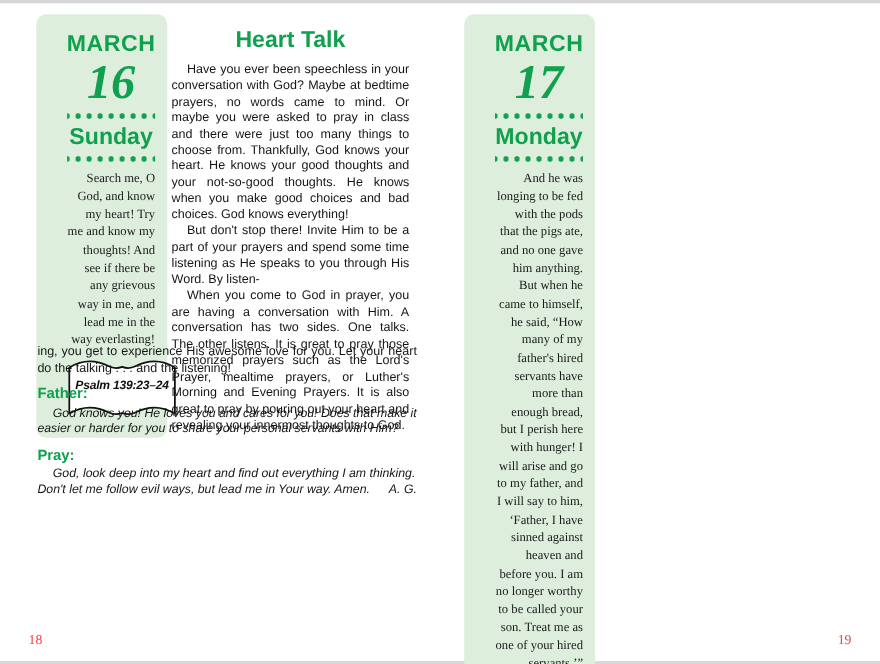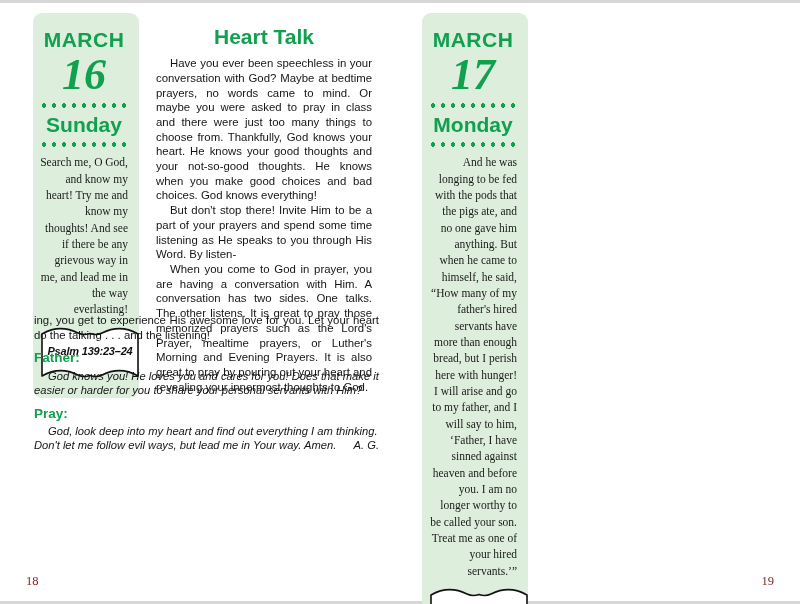--- a/index.html
+++ b/index.html
@@ -30,25 +30,25 @@
     width: 400px;
     height: 604px;
   }
   .page-left  { left: 0; }
   .page-right { left: 400px; }
 
   
   .date-rail {
     position: absolute;
     top: 10px;
-    width: 106px;
+    width: 119px;
     background: #ddeedd;
     border-radius: 9px;
     box-sizing: border-box;
-    padding: 16px 9px 14px 5px;
+    padding: 16px 9px 14px 26px;
     text-align: center;
   }
   .rail-left  { left: 33px; }
   .rail-right { left: 22px; }
 
   .rail-month {
     font-family: "Liberation Sans", sans-serif;
     font-weight: bold;
     font-size: 21px;
     letter-spacing: 0.5px;
@@ -175,21 +175,21 @@
     left: 34px;
     width: 345px;
   }
 
   
   .folio {
     position: absolute;
     bottom: 18px;
     font-family: "Liberation Serif", serif;
     font-size: 12.5px;
-    color: #7f1d1d;
+    color: #ef4444;
   }
   .folio-left  { left: 26px; }
   .folio-right { right: 26px; }
 </style>
 </head>
 <body>
 
 <div class="spread">
 
   <div class="page page-left">

